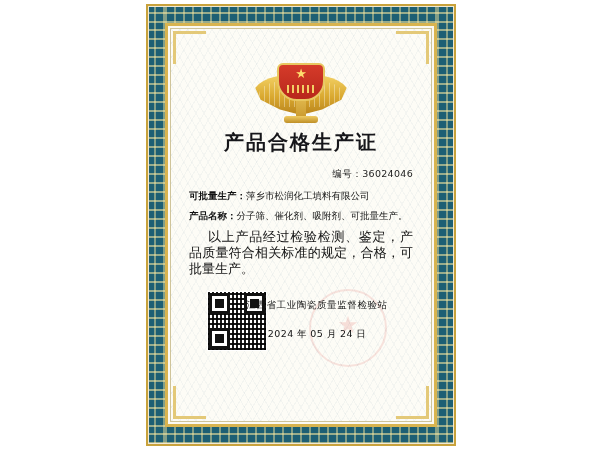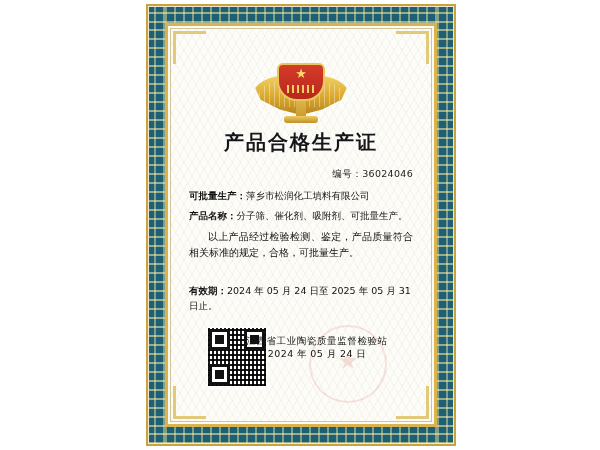--- a/index.html
+++ b/index.html
@@ -223,24 +223,24 @@
 
   .row {
     font-size: 9.5px;
     line-height: 15px;
     margin-bottom: 5px;
     color: #121212;
   }
   .row .label { font-weight: bold; }
 
   .paragraph {
-    font-size: 10px;
+    font-size: 13px;
     line-height: 16px;
     text-indent: 19px;
-    margin: 6px 0 22px 0;
+    margin: 6px 0 6px 0;
     text-align: justify;
     color: #121212;
   }
 
   .validity {
     font-size: 9.5px;
     line-height: 15px;
     margin-top: 4px;
     color: #121212;
   }
@@ -286,20 +286,21 @@
     position: absolute;
     right: 6px;
     top: 8px;
     width: 180px;
     text-align: center;
   }
   .issuer-name {
     font-size: 9.5px;
     letter-spacing: .6px;
     color: #131313;
+    margin-bottom: 16px;
   }
   .issue-date {
     font-size: 9.5px;
     color: #131313;
     letter-spacing: .4px;
   }
   .seal {
     position: absolute;
     right: 26px;
     top: -2px;
@@ -355,23 +356,20 @@
         <div class="row">
           <span class="label">可批量生产：</span><span class="value">萍乡市松润化工填料有限公司</span>
         </div>
 
         <div class="row">
           <span class="label">产品名称：</span><span class="value">分子筛、催化剂、吸附剂、可批量生产。</span>
         </div>
 
         <div class="paragraph">以上产品经过检验检测、鉴定，产品质量符合相关标准的规定，合格，可批量生产。</div>
 
-        <div class="validity">
-          <span class="label">有效期：</span><span class="value">2024 年 05 月 24 日至 2025 年 05 月 31 日止。</span>
-        </div>
 
         <div class="footer">
 
           <div class="qr">
             <div class="finder f-tl"></div>
             <div class="finder f-tr"></div>
             <div class="finder f-bl"></div>
           </div>
 
           <div class="seal"></div>

